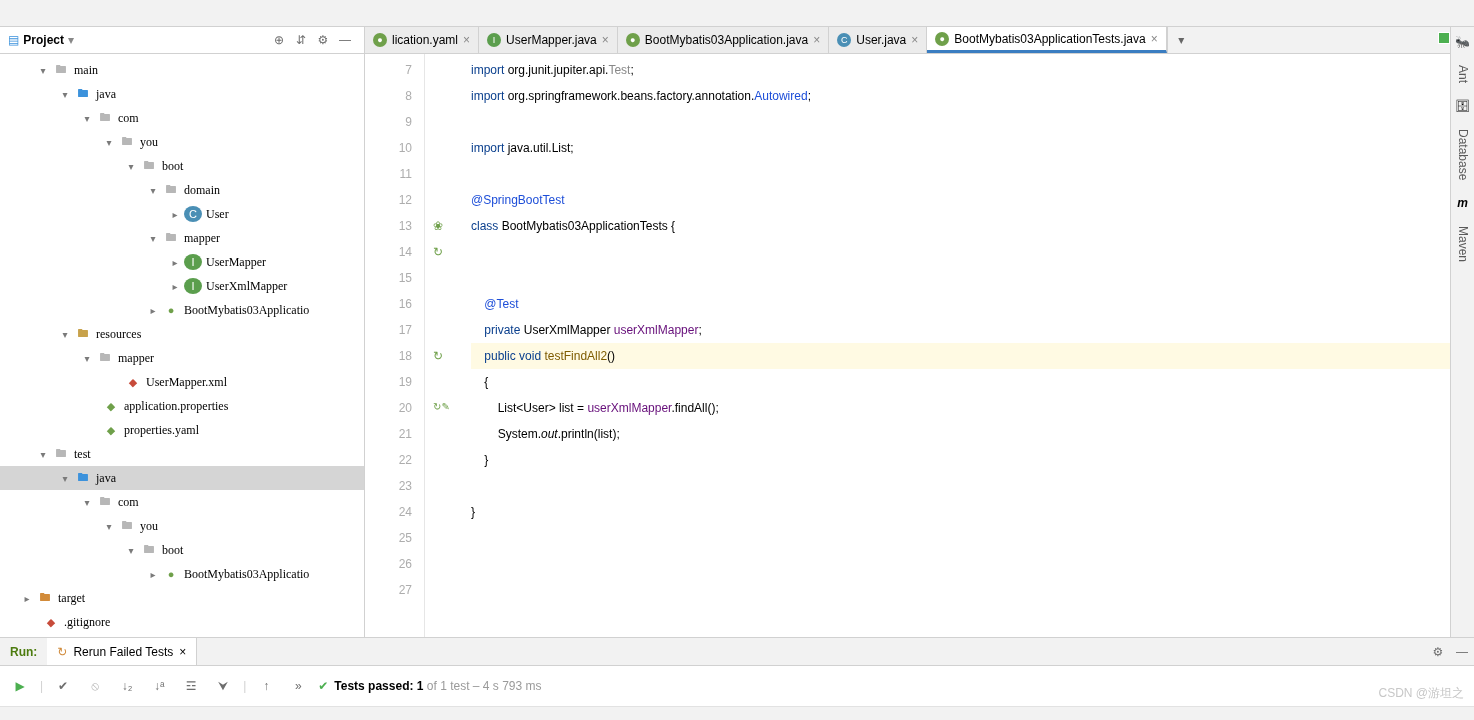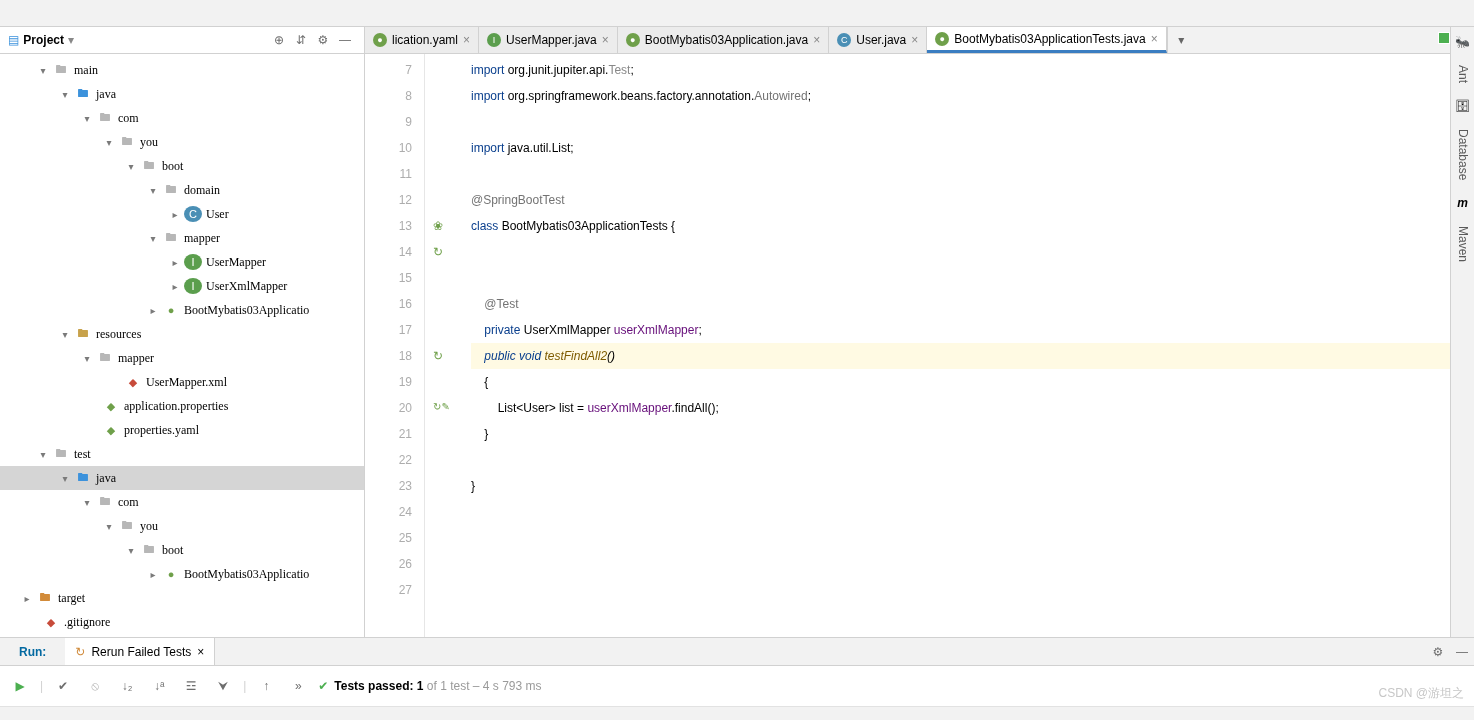--- a/index.html
+++ b/index.html
@@ -42,34 +42,34 @@
 .ico-class{background:#4a8fb5;}
 .ico-spring{background:#6fa04a;}
 .tabs .more{width:28px;display:flex;align-items:center;justify-content:center;color:#666;border-left:1px solid #d1d1d1;}
 .code-body { flex:1; display:flex; font-family:"JetBrains Mono",Consolas,monospace; font-size:14.5px; background:#fff; }
 .gutter { width:60px; text-align:right; color:#adadad; padding:3px 12px 0 0; user-select:none; position:relative; border-right:1px solid #e6e6e6;}
 .gutter div{height:26px;line-height:26px;}
 .gutter-icons{width:36px;position:relative;}
 .gicon{position:absolute;left:8px;width:14px;height:14px;}
 .code { flex:1; padding:3px 0 0 10px; position:relative;}
 .code .ln{height:26px;line-height:26px;white-space:pre;}
-.code .hl{background:#fffae3;font-style:italic;}
+.code .hl{background:#fffae3;}
 .kw{color:#0a3f8d;}
-.ann{color:#737373;}
+.ann{color:#1d4ed8;}
 .mtd{color:#7e5b00;}
 .fld{color:#660e7a;}
 .st{color:#000;font-style:italic;}
 
 .right-strip { position:absolute; right:0; top:27px; bottom:83px; width:24px; border-left:1px solid #d1d1d1; background:#f2f2f2; display:flex; flex-direction:column; align-items:center; gap:16px; padding-top:8px;}
 .right-strip .vlabel{writing-mode:vertical-rl;color:#5a5a5a;cursor:pointer;}
 .err-stripe{position:absolute;right:24px;top:32px;width:12px;height:12px;background:#4caf50;border:1px solid #fff;}
 
 .run-panel { position:absolute; left:0; right:0; bottom:0; height:83px; border-top:1px solid #d1d1d1; background:#fff; }
 .run-tabs { height:28px; display:flex; align-items:center; background:#f2f2f2; border-bottom:1px solid #d1d1d1; }
-.run-tabs .runlabel{padding:0 19px;font-weight:bold;color:#0369a1;}
+.run-tabs .runlabel{padding:0 10px;font-weight:bold;color:#4d7c0f;}
 .run-tabs .runtab{display:flex;align-items:center;gap:6px;padding:0 10px;height:100%;background:#fff;border-right:1px solid #d1d1d1;}
 .run-tabs .spacer{flex:1;}
 .run-tabs .icon-btn{width:24px;height:24px;display:flex;align-items:center;justify-content:center;color:#6e6e6e;cursor:pointer;}
 .run-body { height:40px; display:flex; align-items:center; padding:0 8px; gap:8px; }
 .run-body .icon-btn{width:24px;height:24px;display:flex;align-items:center;justify-content:center;color:#6e6e6e;cursor:pointer;}
 .run-body .play{color:#4caf50;}
 .run-body .stop{color:#b0b0b0;}
 .run-body .status{display:flex;align-items:center;gap:6px;color:#000;}
 .run-body .ok{color:#4caf50;}
 .run-body .grey{color:#9a9a9a;margin-top:32px;}
@@ -285,20 +285,21 @@
           <div class="ln"></div>
           <div class="ln"><span class="ann">@SpringBootTest</span></div>
           <div class="ln"><span class="kw">class</span> BootMybatis03ApplicationTests {</div>
           <div class="ln"></div>
           <div class="ln"></div>
           <div class="ln">    <span class="ann">@Test</span></div>
           <div class="ln">    <span class="kw">private</span> UserXmlMapper <span class="fld">userXmlMapper</span>;</div>
           <div class="ln hl">    <span class="kw">public</span> <span class="kw">void</span> <span class="mtd">testFindAll2</span>()</div>
           <div class="ln">    {</div>
           <div class="ln">        List&lt;User&gt; list = <span class="fld">userXmlMapper</span>.findAll();</div>
+          <div class="ln">        System.<span class="st">out</span>.println(list);</div>
           <div class="ln">    }</div>
           <div class="ln"></div>
           <div class="ln">}</div>
           <div class="ln"></div>
         </div>
     </div>
   </div>
 </div>
 
 <div class="right-strip">

